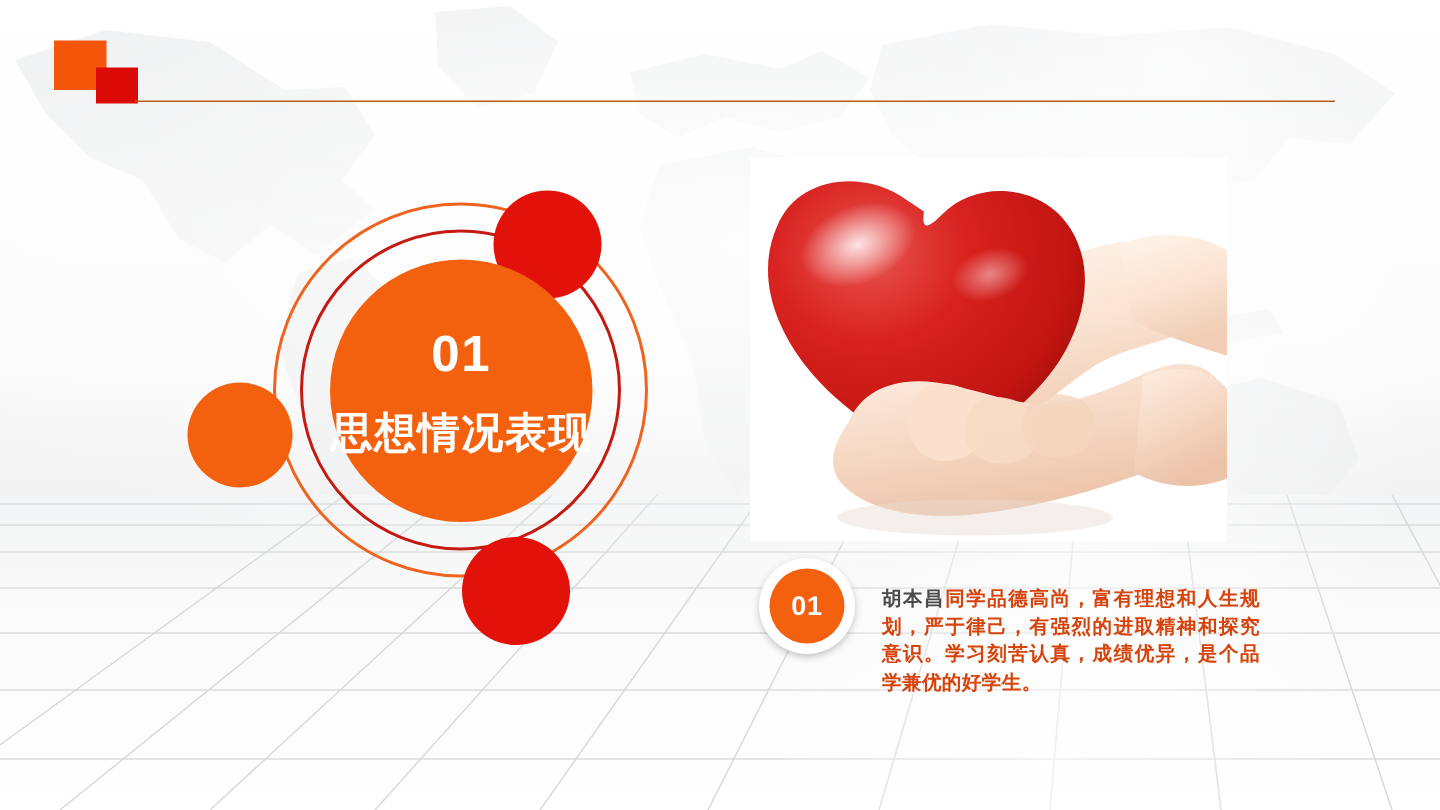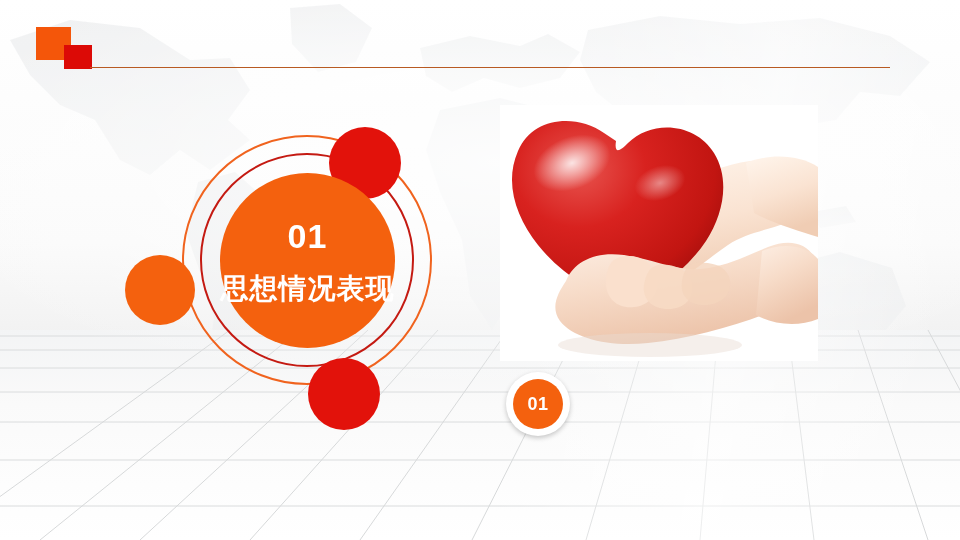--- a/index.html
+++ b/index.html
@@ -256,14 +256,17 @@
       <path d="M262,146 C286,136 308,142 318,154 L318,214 C298,222 274,220 256,210 Z" fill="url(#skin1)"></path>
 
       <ellipse cx="150" cy="240" rx="92" ry="12" fill="#e9dcd3" opacity=".45"></ellipse>
     </svg>
   </div>
 
   <div class="badge">
     <div class="badge-inner">01</div>
   </div>
 
+  <div class="caption">
+    <span class="name">胡本昌</span><span>同学品德高尚，富有理想和人生规划，严于律己，有强烈的进取精神和探究意识。学习刻苦认真，成绩优异，是个品学兼优的好学生。</span>
+  </div>
 
 </div>
 
 </body></html>

